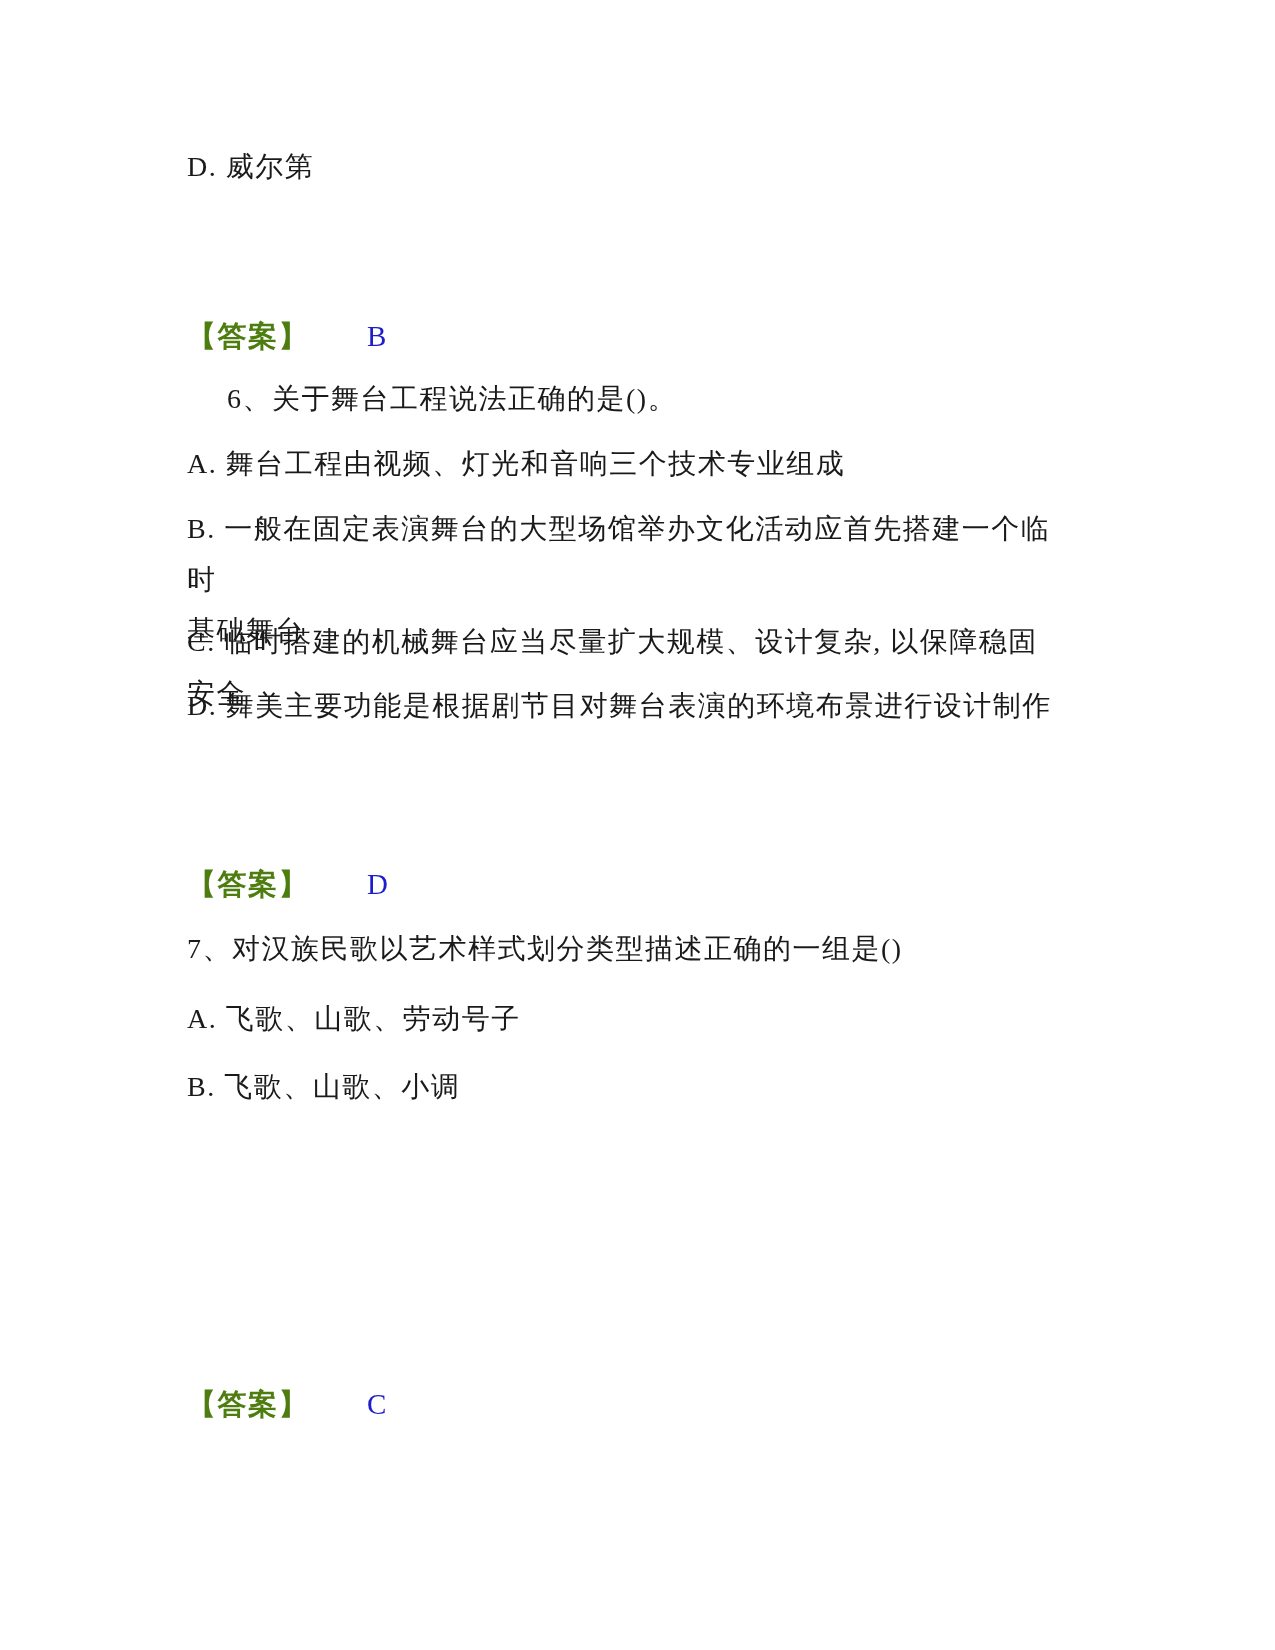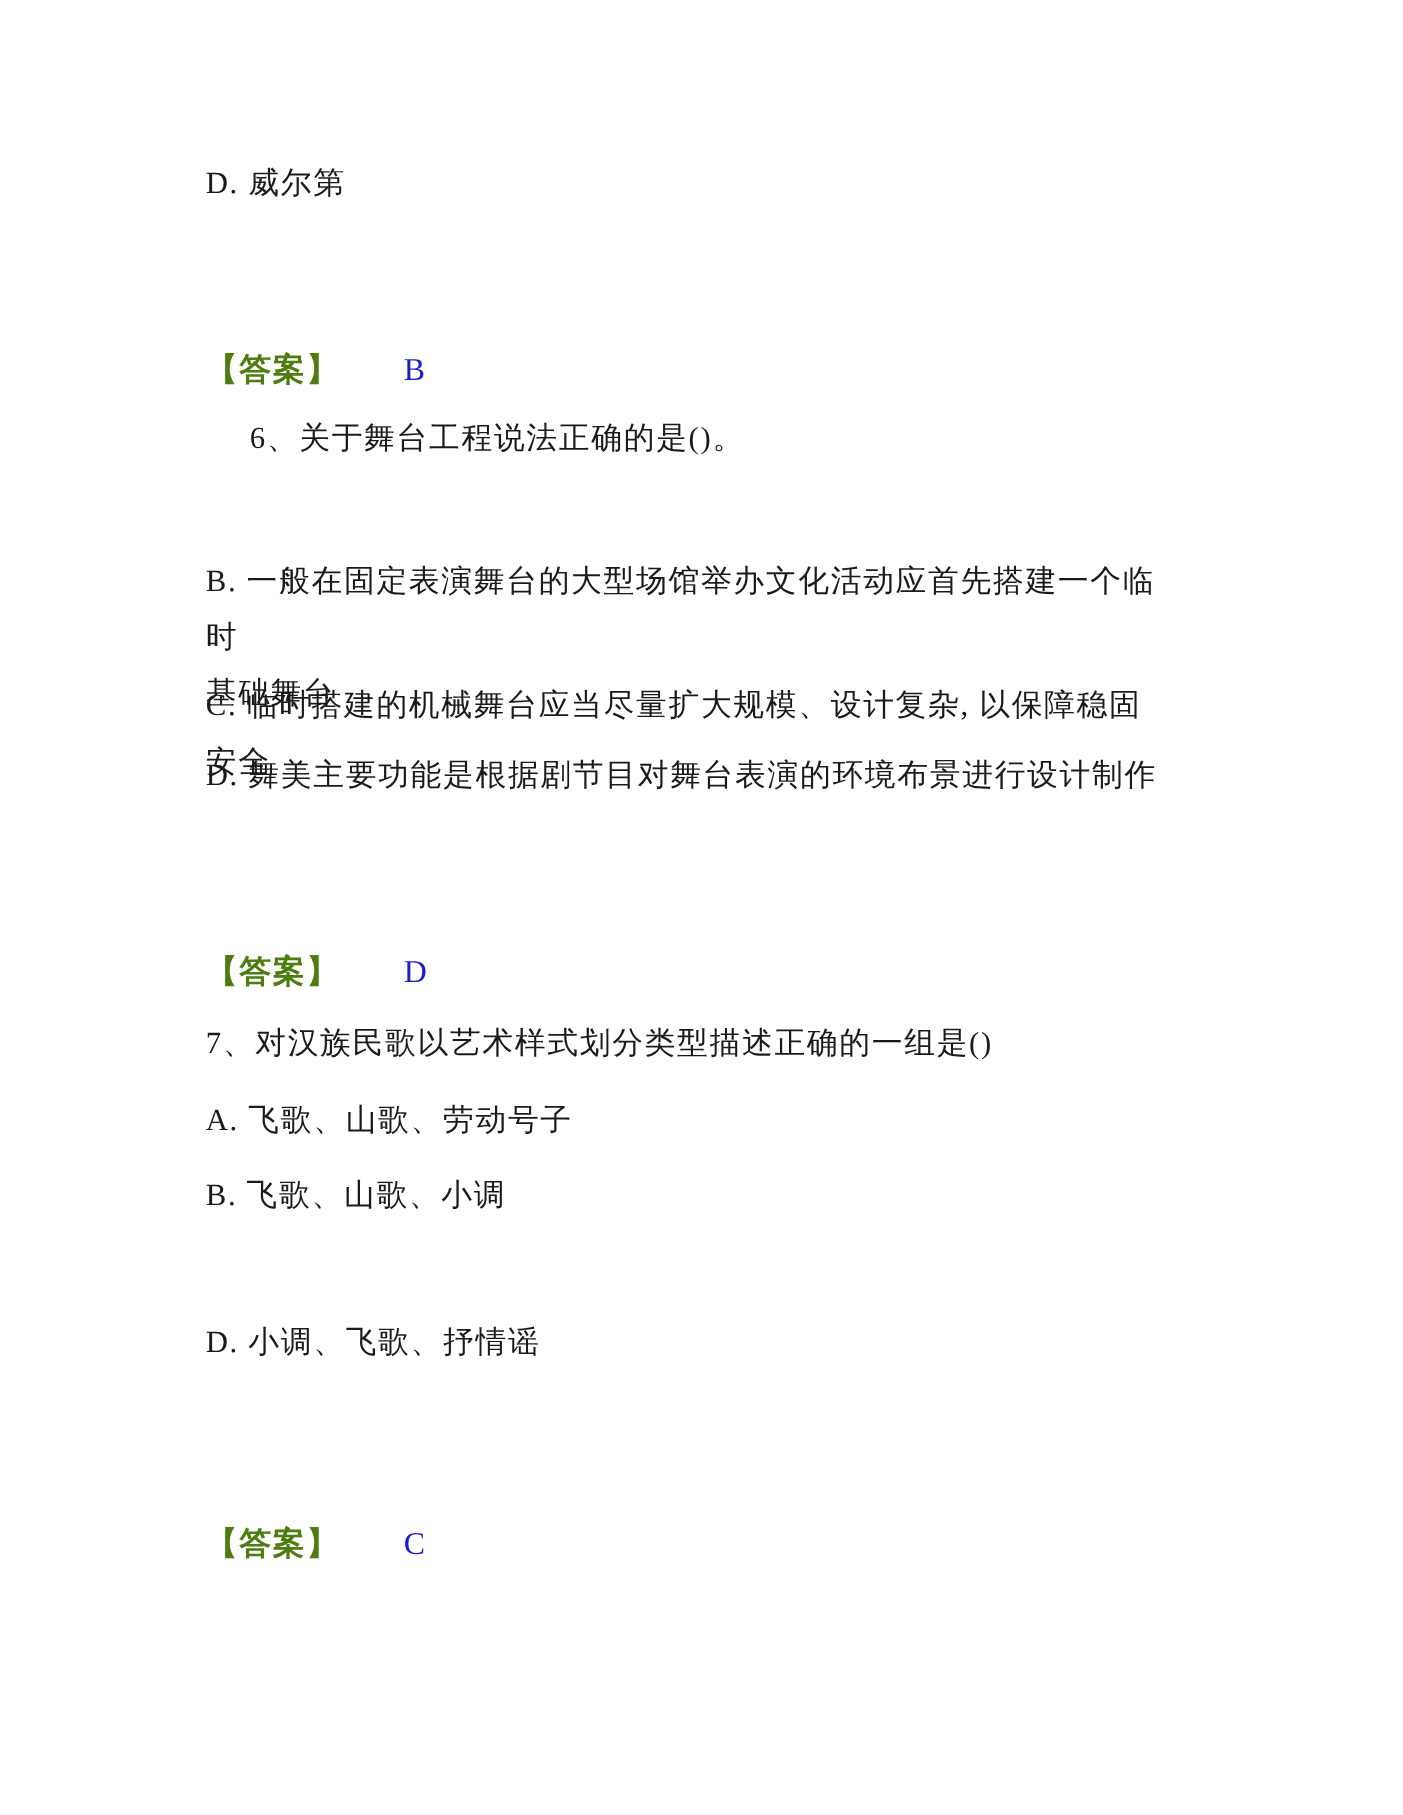--- a/index.html
+++ b/index.html
@@ -67,38 +67,38 @@
 <div class="page">
 
   <div class="line pos-prev-d">D. 威尔第</div>
 
   <div class="answer-row pos-ans-1">
     <span class="answer-label">【答案】</span><span class="answer-value">B</span>
   </div>
 
   <div class="line pos-q6-title">6、关于舞台工程说法正确的是()。</div>
 
+  <div class="line pos-q6-a">A. 舞台工程由视频、灯光和音响三个技术专业组成</div>
 
   <div class="line pos-q6-b">B. 一般在固定表演舞台的大型场馆举办文化活动应首先搭建一个临时
 基础舞台</div>
 
   <div class="line pos-q6-c">C. 临时搭建的机械舞台应当尽量扩大规模、设计复杂, 以保障稳固安全</div>
 
   <div class="line pos-q6-d">D. 舞美主要功能是根据剧节目对舞台表演的环境布景进行设计制作</div>
 
   <div class="answer-row pos-ans-2">
     <span class="answer-label">【答案】</span><span class="answer-value">D</span>
   </div>
 
   <div class="line pos-q7-title">7、对汉族民歌以艺术样式划分类型描述正确的一组是()</div>
 
   <div class="line pos-q7-a">A. 飞歌、山歌、劳动号子</div>
 
   <div class="line pos-q7-b">B. 飞歌、山歌、小调</div>
 
 
-  <div class="line pos-q7-d">D. 小调、飞歌、抒情谣</div>
 
   <div class="answer-row pos-ans-3">
     <span class="answer-label">【答案】</span><span class="answer-value">C</span>
   </div>
 
 </div>
 
 </body></html>

